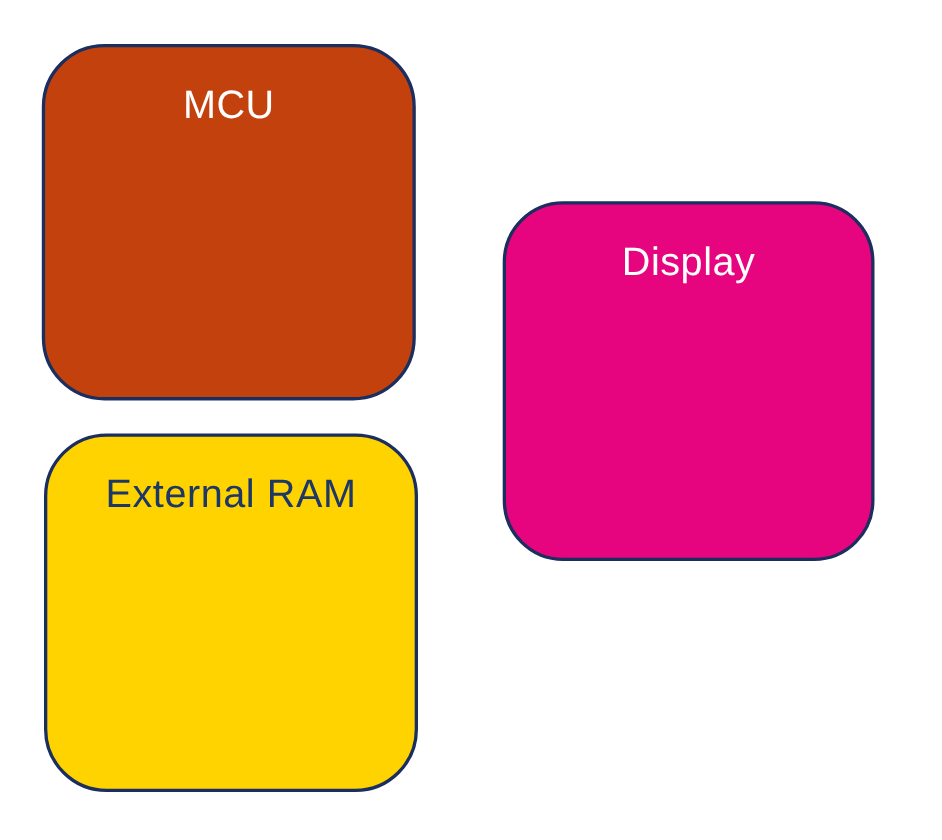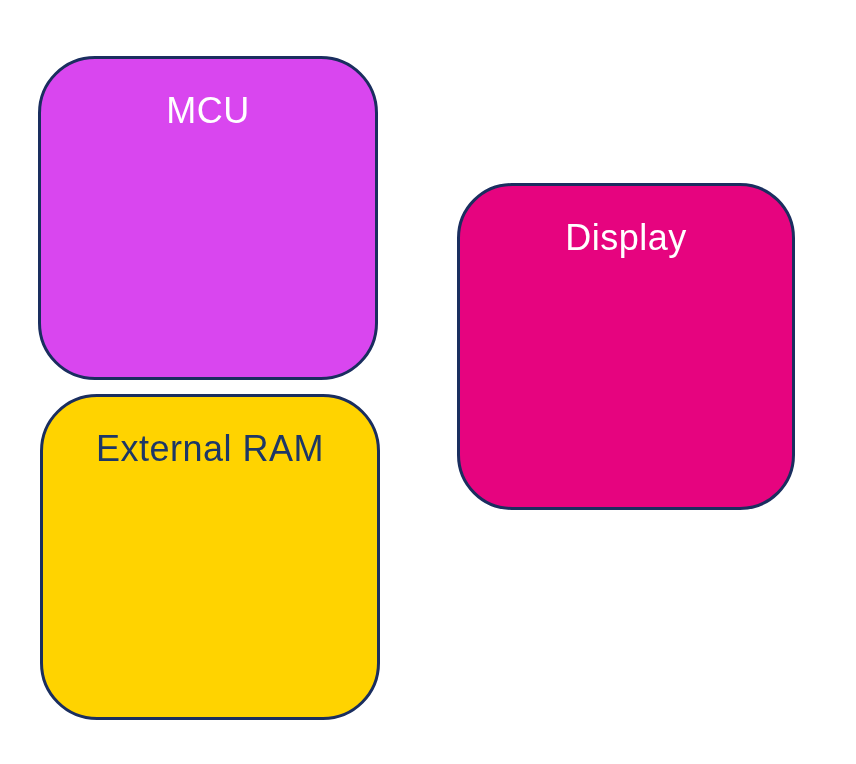--- a/index.html
+++ b/index.html
@@ -28,21 +28,21 @@
     letter-spacing: 0.5px;
     white-space: nowrap;
     user-select: none;
   }
 </style>
 </head>
 <body>
 
 <div class="canvas">
 
-  <div class="node" style="left: 38px; top: 40px; width: 340px; height: 324px; background: #d946ef; border-color: rgb(26, 46, 95); color: rgb(255, 255, 255); border-radius: 57px; margin-top: 16px;">
+  <div class="node" style="left: 38px; top: 40px; width: 340px; height: 324px; background: #c2410c; border-color: rgb(26, 46, 95); color: rgb(255, 255, 255); border-radius: 57px;">
     <span class="node-label">MCU</span>
   </div>
 
   <div class="node" style="left: 457px; top: 183px; width: 338px; height: 327px; background: rgb(230, 4, 127); border-color: rgb(26, 46, 95); color: rgb(255, 255, 255); border-radius: 55px;">
     <span class="node-label">Display</span>
   </div>
 
   <div class="node" style="left: 40px; top: 394px; width: 340px; height: 326px; background: rgb(255, 211, 0); border-color: rgb(26, 46, 95); color: rgb(29, 55, 103); border-radius: 57px;">
     <span class="node-label">External RAM</span>
   </div>

